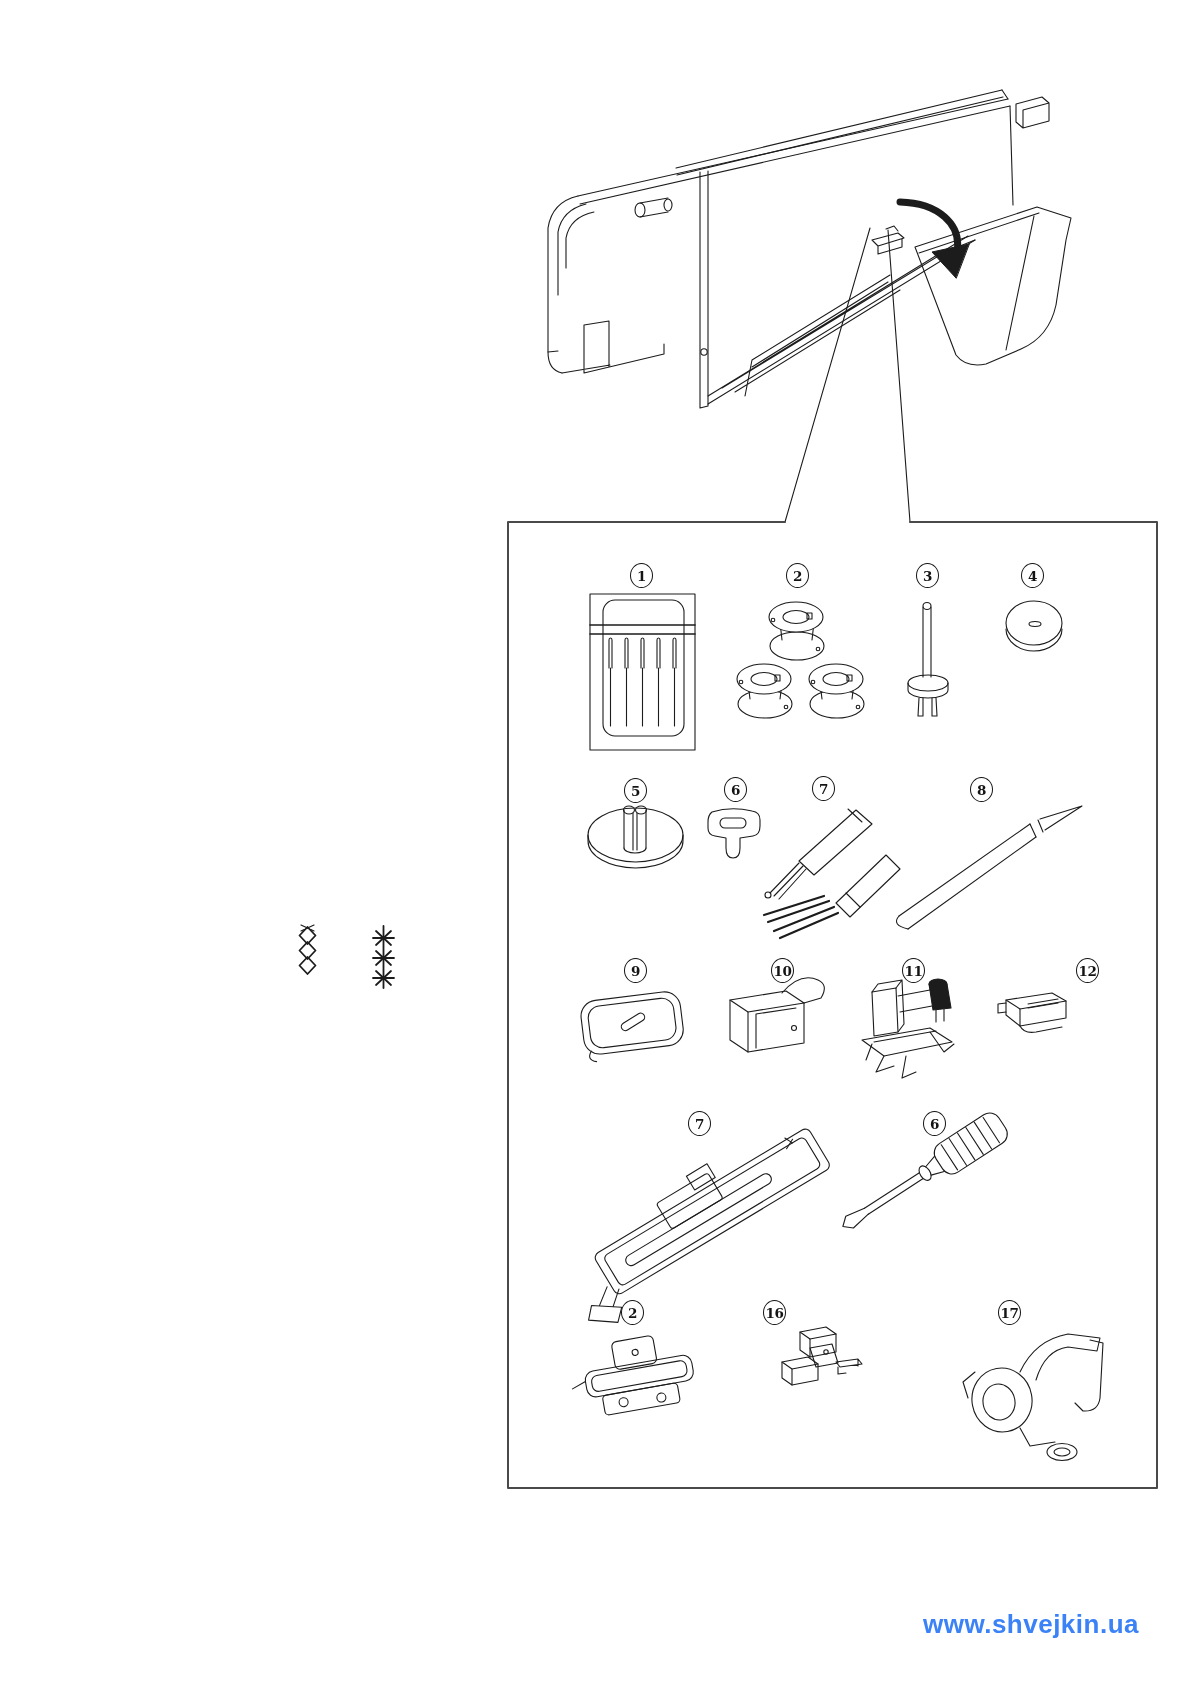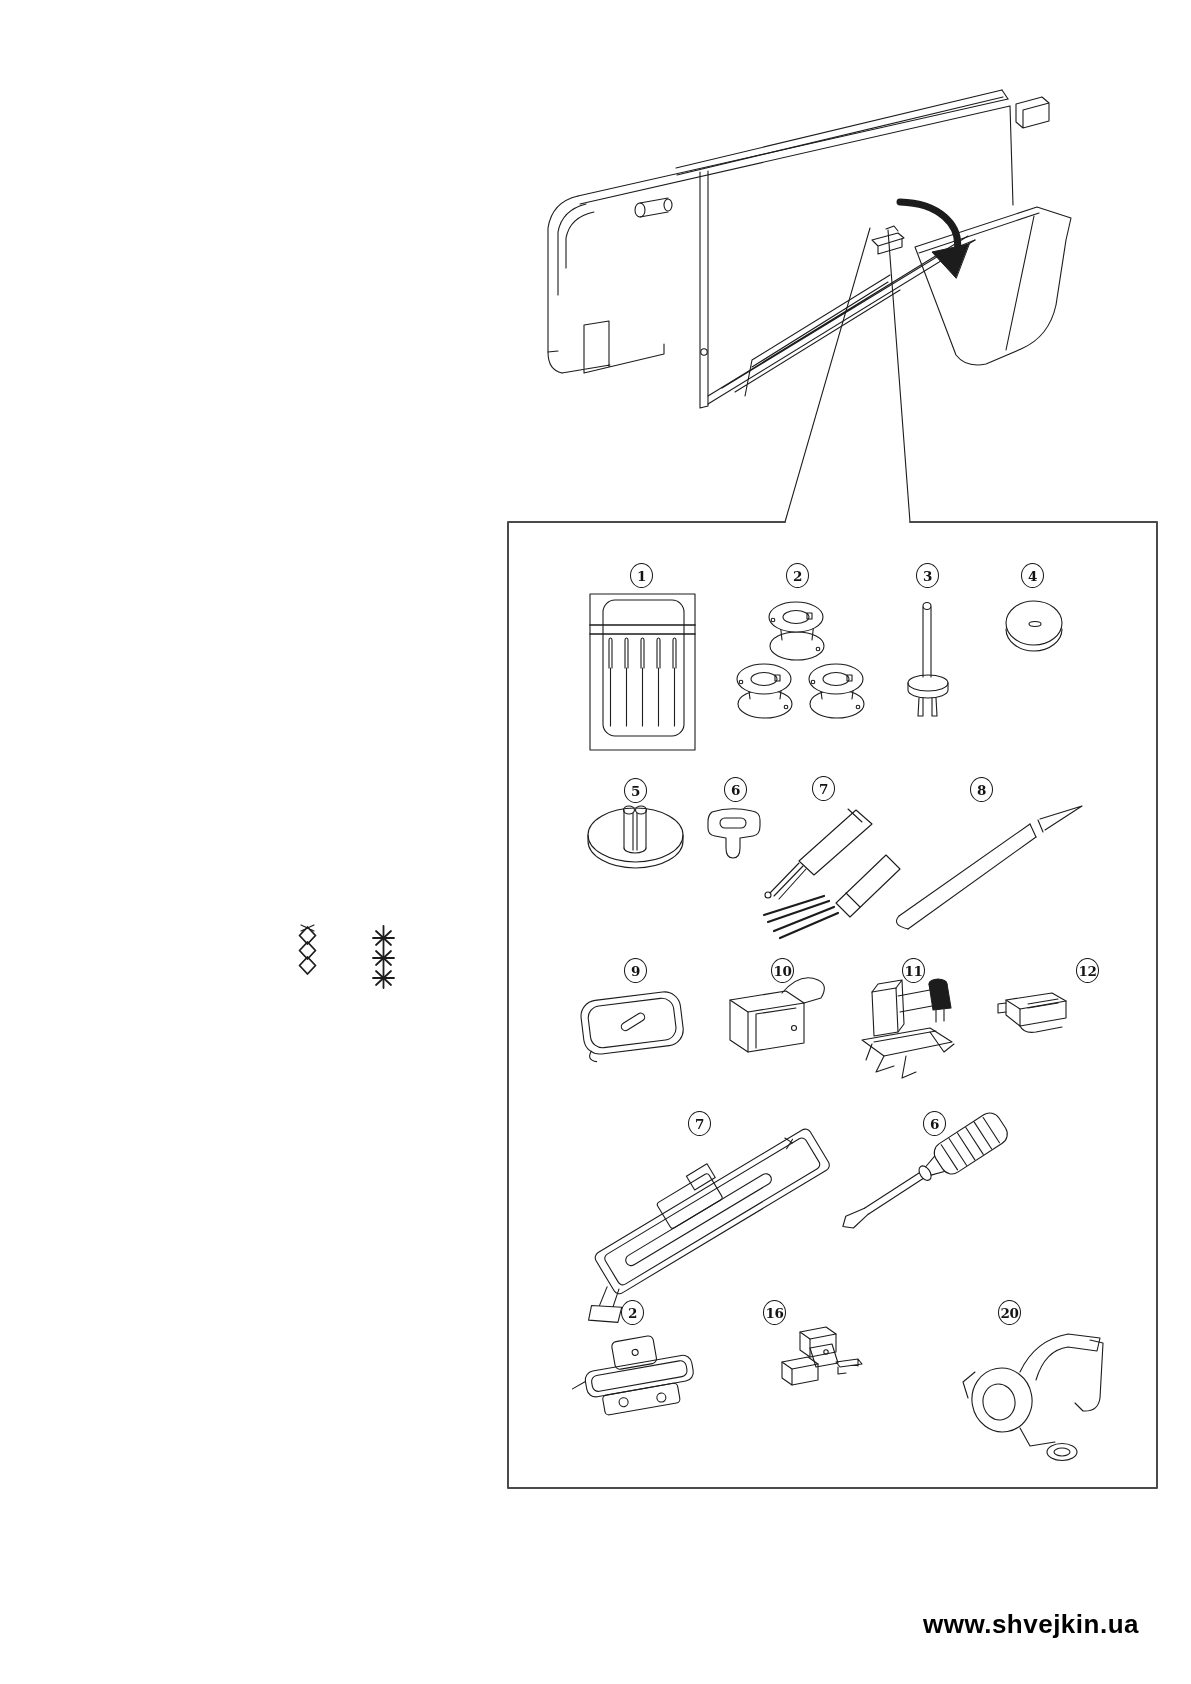--- a/index.html
+++ b/index.html
@@ -28,21 +28,21 @@
     color:#141414;
     letter-spacing:-0.5px;
   }
   .watermark{
     position:absolute;
     top:1609px;
     right:52px;
     font-family:"Liberation Sans", sans-serif;
     font-weight:bold;
     font-size:26px;
-    color:#000000;
+    color:#3b82f6;
     letter-spacing:0.5px;
   }
 </style>
 </head>
 <body>
 
 <div class="page">
 
 <svg class="artwork" viewBox="0 0 1191 1684" fill="none" stroke="#1c1c1c" stroke-width="1.1" stroke-linecap="round" stroke-linejoin="round">
 
@@ -341,18 +341,18 @@
       <span>6</span>
     </div>
 
 <div class="badge" style="left:621px;top:1300px">
       <span>2</span>
     </div>
 <div class="badge" style="left:763px;top:1300px">
       <span>16</span>
     </div>
 <div class="badge" style="left:998px;top:1300px">
-      <span>20</span>
+      <span>17</span>
     </div>
 
 <div class="watermark">www.shvejkin.ua</div>
 
 </div>
 
 </body></html>

